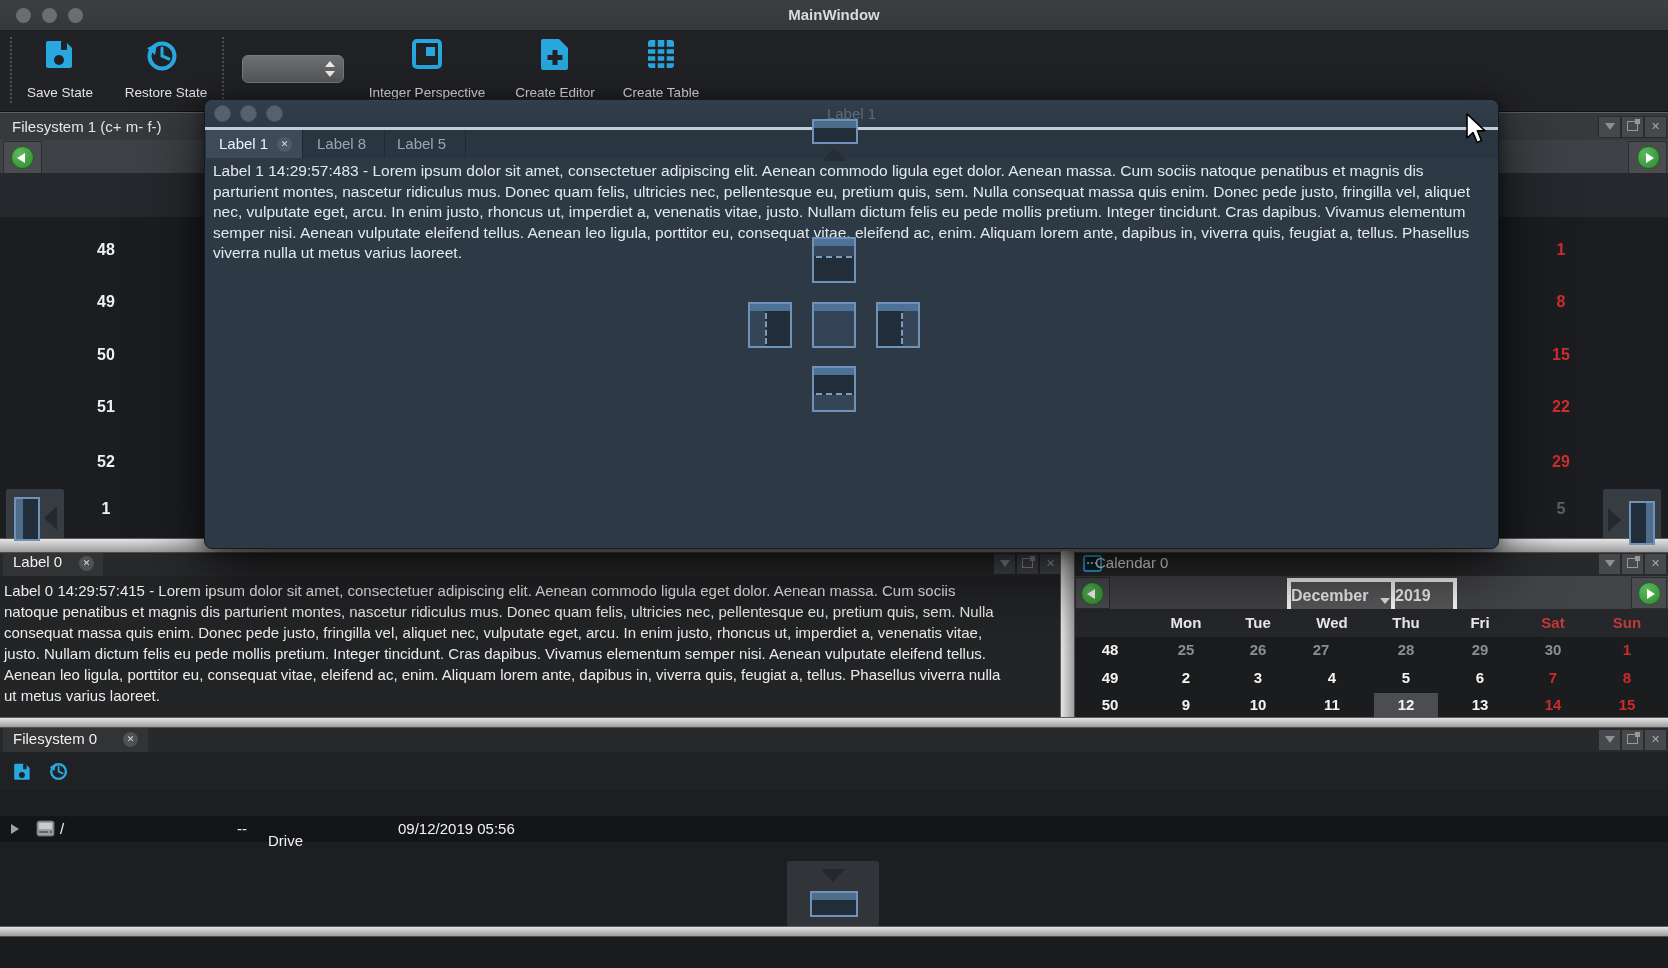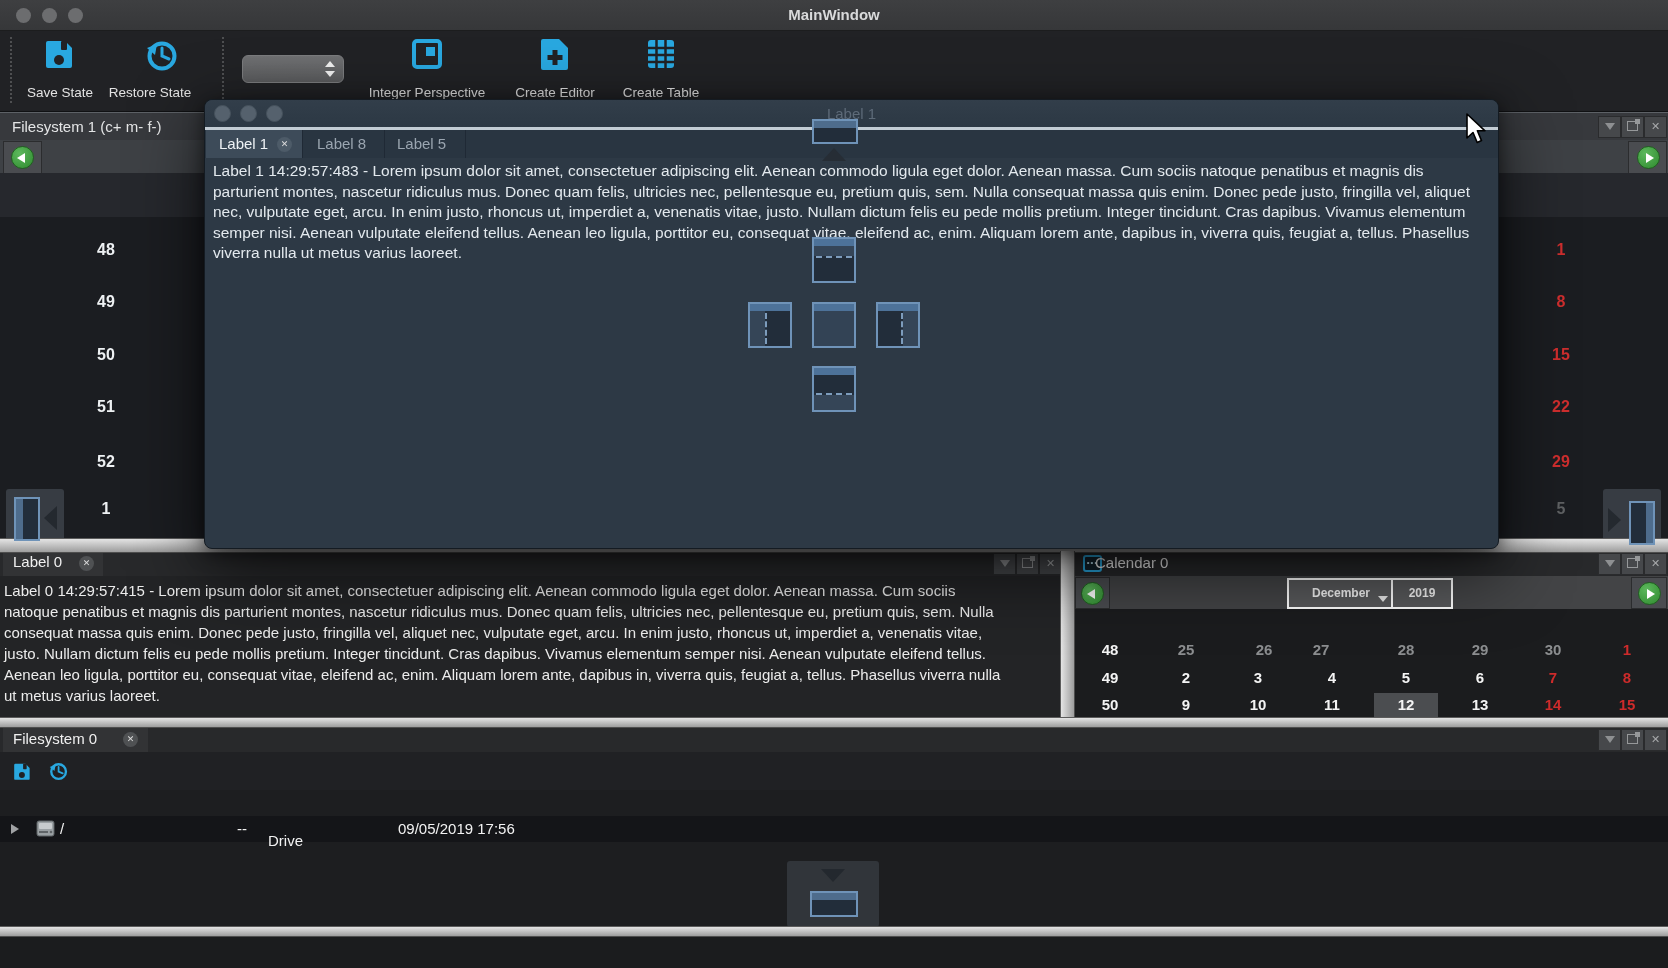--- a/index.html
+++ b/index.html
@@ -53,22 +53,22 @@
   .tab-text{font-size:15px;color:#f0f0f0;}
   .close-dot{width:15px;height:15px;border-radius:50%;background:#4f5153;color:#dcdcdc;
              font-size:9px;line-height:15px;text-align:center;}
   .lorem{font-size:15px;line-height:21px;color:#ececec;}
   
   .cal0{left:1073px;top:551px;width:595px;height:166px;background:#1b1c1e;}
   .cal0 .tbar{left:0;top:0;width:595px;height:25px;background:#28292b;}
   .cal0-icon{width:15px;height:13px;border:2px solid #29a8e0;border-radius:3px;background:#11222c;
              color:#bfe6f5;font-size:8px;line-height:11px;text-align:center;letter-spacing:1px;}
   .cal0-nav{left:0;top:25px;width:595px;height:33px;background:#434446;}
-  .monthplate{background:#58595b;border:2px solid #ffffff;color:#f4f4f4;font-weight:700;font-size:12px;
-              text-align:center;line-height:27px;}
+  .monthplate{background:#58595b;border:4px solid #ffffff;color:#f4f4f4;font-weight:700;font-size:16px;
+              text-align:left;line-height:27px;}
   .cal0-dayhead{left:0;top:58px;width:595px;height:28px;background:#26272b;}
   .cal0-cells{left:0;top:86px;width:595px;height:80px;background:#1b1c1e;}
   .weekcol{left:0;top:86px;width:74px;height:80px;background:#242529;}
   .c0cell{width:64px;text-align:center;font-size:15px;font-weight:700;color:#f4f4f4;}
   .c0cell.red{color:#ce2b2b;}
   .c0cell.muted{color:#8c8e90;}
   .c0cell.header{color:#f0f0f0;}
   .c0cell.header.red{color:#c13a3a;}
   .sel-cell{background:#4b4d50;}
   
@@ -128,21 +128,21 @@
   </div>
   <div class="abs tool-label" style="left:14px;width:92px">Save State</div>
 
   <div class="abs" style="left:144px;top:7px;width:34px;height:34px">
     <svg width="34" height="34" viewBox="0 0 34 34">
       <circle cx="18" cy="18" r="12.5" fill="none" stroke="#29a8e0" stroke-width="4"></circle>
       <path d="M18 10 v8 l7 3" fill="none" stroke="#29a8e0" stroke-width="3" stroke-linecap="round"></path>
       <path d="M3 10 l10 -4 l-2 11 z" fill="#29a8e0"></path>
     </svg>
   </div>
-  <div class="abs tool-label" style="left:100px;width:100px">Restore State</div>
+  <div class="abs tool-label" style="left:116px;width:100px">Restore State</div>
 
   <div class="abs combo">
     <span class="abs" style="left:8px;top:4px;font-size:13px;color:#e8e8e8"></span>
     <div class="chev up"></div>
     <div class="chev down"></div>
   </div>
 
   <div class="abs" style="left:411px;top:7px;width:32px;height:32px">
     <svg width="32" height="32" viewBox="0 0 32 32">
       <rect x="3" y="3" width="26" height="26" rx="3" fill="none" stroke="#29a8e0" stroke-width="4"></rect>
@@ -248,25 +248,34 @@
     </div>
     <div class="abs monthplate" style="left:318px;top:2px;width:58px;height:27px">
       <span>2019</span>
     </div>
     <div class="abs navplate" style="left:558px;top:1px;width:34px;height:30px">
       <div class="abs green-btn" style="left:6px;top:4px">
           <span class="a ar"></span>
         </div>
     </div>
   </div>
+  <div class="abs cal0-dayhead" id="cal0head">
+      <div class="abs c0cell header" style="left: 81px; top: 5px;">Mon</div>
+      <div class="abs c0cell header" style="left: 153px; top: 5px;">Tue</div>
+      <div class="abs c0cell header" style="left: 227px; top: 5px;">Wed</div>
+      <div class="abs c0cell header" style="left: 301px; top: 5px;">Thu</div>
+      <div class="abs c0cell header" style="left: 375px; top: 5px;">Fri</div>
+      <div class="abs c0cell header red" style="left: 448px; top: 5px;">Sat</div>
+      <div class="abs c0cell header red" style="left: 522px; top: 5px;">Sun</div>
+    </div>
   <div class="abs weekcol"></div>
   <div class="abs cal0-cells" id="cal0cells">
       <div class="abs c0cell" style="left: 5px; top: 4px;">48</div>
       <div class="abs c0cell muted" style="left: 81px; top: 4px;">25</div>
-      <div class="abs c0cell muted" style="left: 159px; top: 4px;">26</div>
+      <div class="abs c0cell muted" style="left: 153px; top: 4px;">26</div>
       <div class="abs c0cell muted" style="left: 216px; top: 4px;">27</div>
       <div class="abs c0cell muted" style="left: 301px; top: 4px;">28</div>
       <div class="abs c0cell muted" style="left: 375px; top: 4px;">29</div>
       <div class="abs c0cell muted" style="left: 448px; top: 4px;">30</div>
       <div class="abs c0cell red" style="left: 522px; top: 4px;">1</div>
       <div class="abs c0cell" style="left: 5px; top: 32px;">49</div>
       <div class="abs c0cell" style="left: 81px; top: 32px;">2</div>
       <div class="abs c0cell" style="left: 153px; top: 32px;">3</div>
       <div class="abs c0cell" style="left: 227px; top: 32px;">4</div>
       <div class="abs c0cell" style="left: 301px; top: 32px;">5</div>
@@ -319,21 +328,21 @@
       <svg width="19" height="17" viewBox="0 0 19 17">
         <rect x="1" y="1" width="17" height="15" rx="2" fill="#9aa0a3" stroke="#5f6467" stroke-width="1"></rect>
         <rect x="3" y="3" width="13" height="6" rx="1" fill="#c7cbcd"></rect>
         <rect x="3" y="11" width="9" height="2" fill="#5f6467"></rect>
         <circle cx="15" cy="12" r="1.3" fill="#5f6467"></circle>
       </svg>
     </div>
     <span class="abs cell-txt" style="left:60px;top:4px">/</span>
     <span class="abs cell-txt" style="left:237px;top:4px">--</span>
     <span class="abs cell-txt" style="left:268px;top:16px">Drive</span>
-    <span class="abs cell-txt" style="left:398px;top:4px">09/05/2019 17:56</span>
+    <span class="abs cell-txt" style="left:398px;top:4px">09/12/2019 05:56</span>
   </div>
 </div>
 
 <div class="abs silver-h" style="left:0;top:926px;width:1668px;height:9px;z-index:2"></div>
 <div class="abs statusbar"></div>
 
 <div class="abs floatwin" style="z-index:10">
   <div class="abs fw-titlebar">
     <div class="abs fw-circle" style="left:9px"></div>
     <div class="abs fw-circle" style="left:35px"></div>

